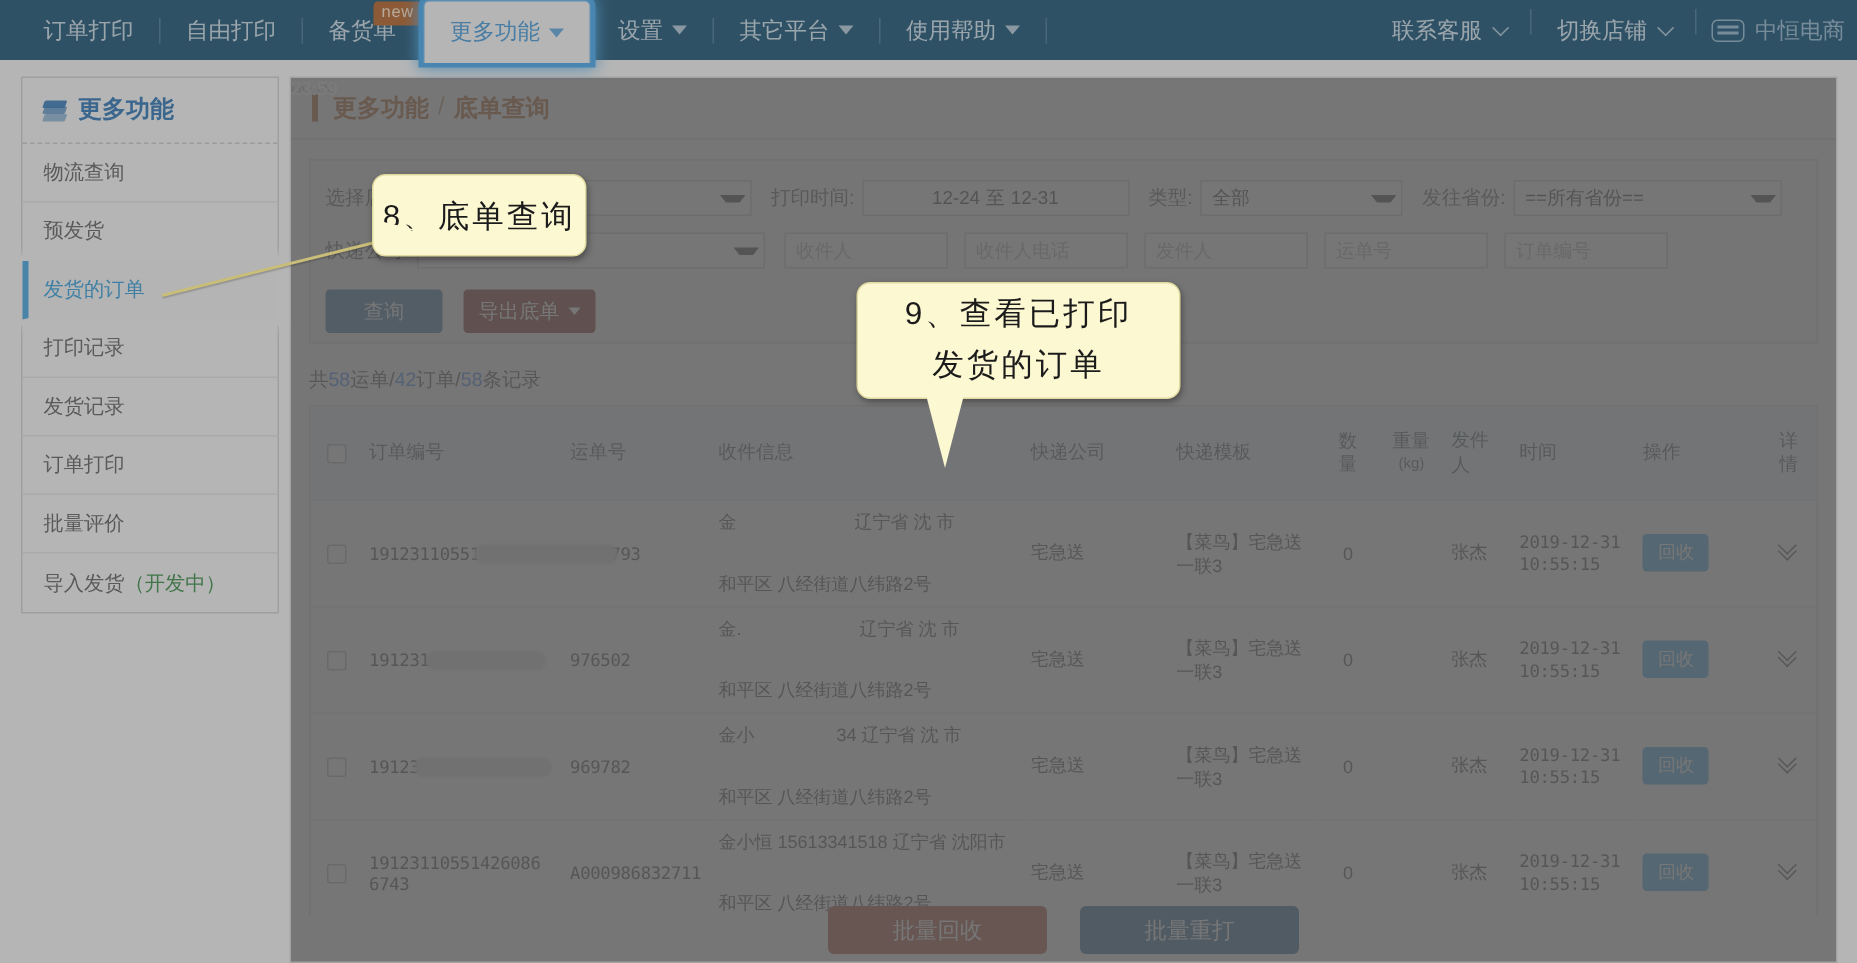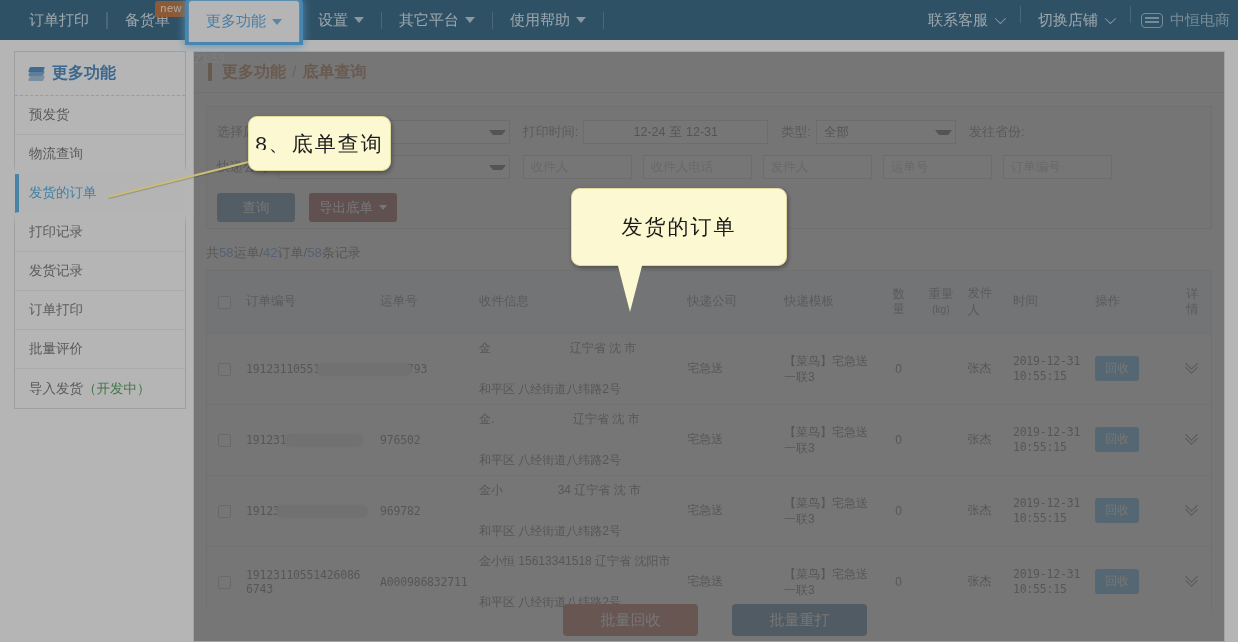--- a/index.html
+++ b/index.html
@@ -364,27 +364,26 @@
   
   .actionbar {
     position: absolute;
     left: 193px; bottom: 0;
     width: 1032px; height: 44px;
     display: flex; align-items: center; justify-content: center;
     gap: 22px;
     z-index: 25;
   }
   .btn-wide {
-    width: 135px; height: 32px;
+    width: 146px; height: 32px;
     border-radius: 4px;
     color: #fff;
     font-size: 15px;
     display: flex; align-items: center; justify-content: center;
     cursor: pointer;
-    margin-left: 12px;
   }
   .btn-bulk-recycle { background: #a5412c; }
   .btn-bulk-reprint { background: #1d5f91; }
 
   
   .dim {
     position: absolute; left: 0; top: 0;
     width: 1238px; height: 642px;
     background: rgba(90,90,90,.45);
     z-index: 50;
@@ -456,20 +455,23 @@
 <div id="app">
 
   <div class="topnav">
     <div class="nav-left">
 
       <div class="nav-item">
         <span>订单打印</span>
       </div>
       <div class="nav-sep"></div>
 
+      <div class="nav-item">
+        <span>自由打印</span>
+      </div>
       <div class="nav-sep"></div>
 
       <div class="nav-item">
         <span>备货单</span>
         <span class="new-badge">new</span>
       </div>
       <div class="nav-sep"></div>
 
       <div class="nav-item active">
         <span>更多功能</span>
@@ -520,24 +522,24 @@
       <div class="sidebar-head">
         <span class="stack-ico">
             <i></i>
             <i></i>
             <i></i>
           </span>
         <span>更多功能</span>
       </div>
 
       <div class="side-item">
+        <span>物流查询</span>
+      </div>
+      <div class="side-item">
         <span>预发货</span>
-      </div>
-      <div class="side-item">
-        <span>物流查询</span>
       </div>
       <div class="side-item active">
         <span>发货的订单</span>
       </div>
       <div class="side-item">
         <span>打印记录</span>
       </div>
       <div class="side-item">
         <span>发货记录</span>
       </div>
@@ -580,20 +582,24 @@
             <span class="dim">23:59</span>
           </div>
 
           <span class="flab">类型:</span>
           <div class="fsel w140">
             <span>全部</span>
             <span class="sc"></span>
           </div>
 
           <span class="flab">发往省份:</span>
+          <div class="fsel w186">
+            <span>==所有省份==</span>
+            <span class="sc"></span>
+          </div>
         </div>
 
         <div class="frow">
           <span class="flab">快递公司:</span>
           <div class="fsel w230">
             <span></span>
             <span class="sc"></span>
           </div>
           <input class="finput" placeholder="收件人" style="">
           <input class="finput" placeholder="收件人电话" style="">
@@ -819,17 +825,18 @@
 
   <div class="pointer-line" id="line8"></div>
   <div class="tail" id="tail8"></div>
   <div class="callout" id="callout8">
     <span>8、底单查询</span>
   </div>
 
   <div class="tail" id="tail9"></div>
   <div class="callout" id="callout9">
     <div>
+      <div>9、查看已打印</div>
       <div>发货的订单</div>
     </div>
   </div>
 
 </div>
 
 </body></html>

